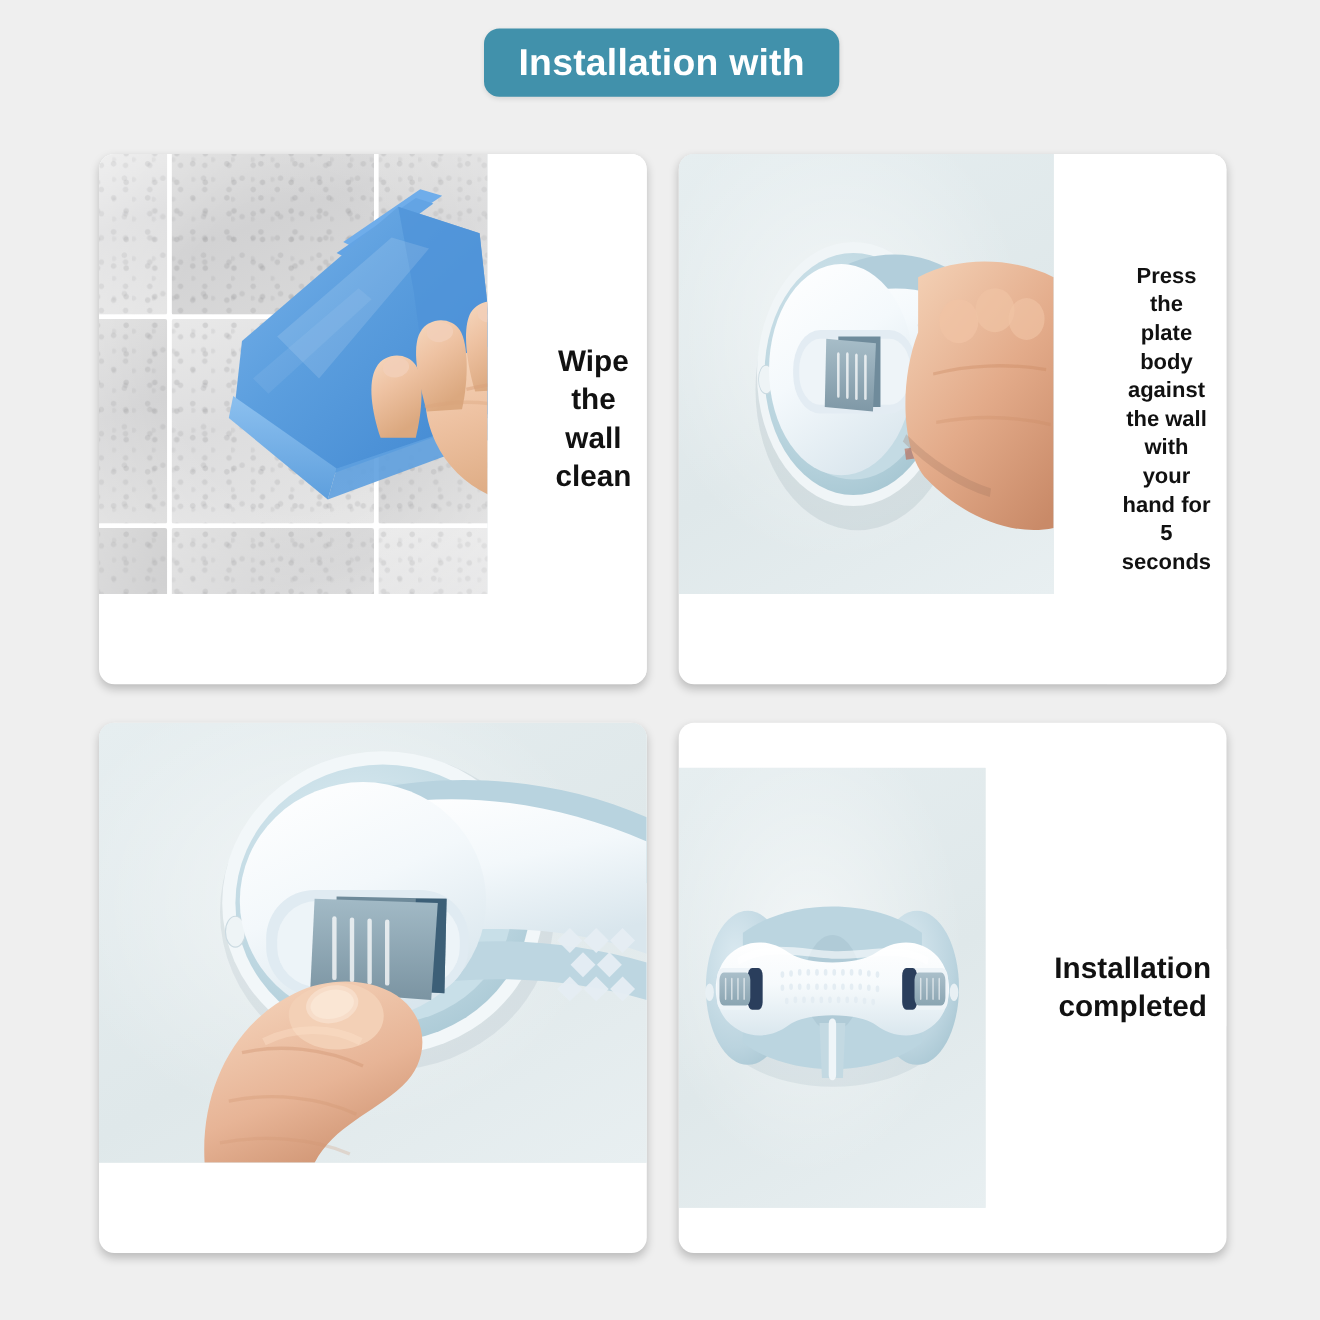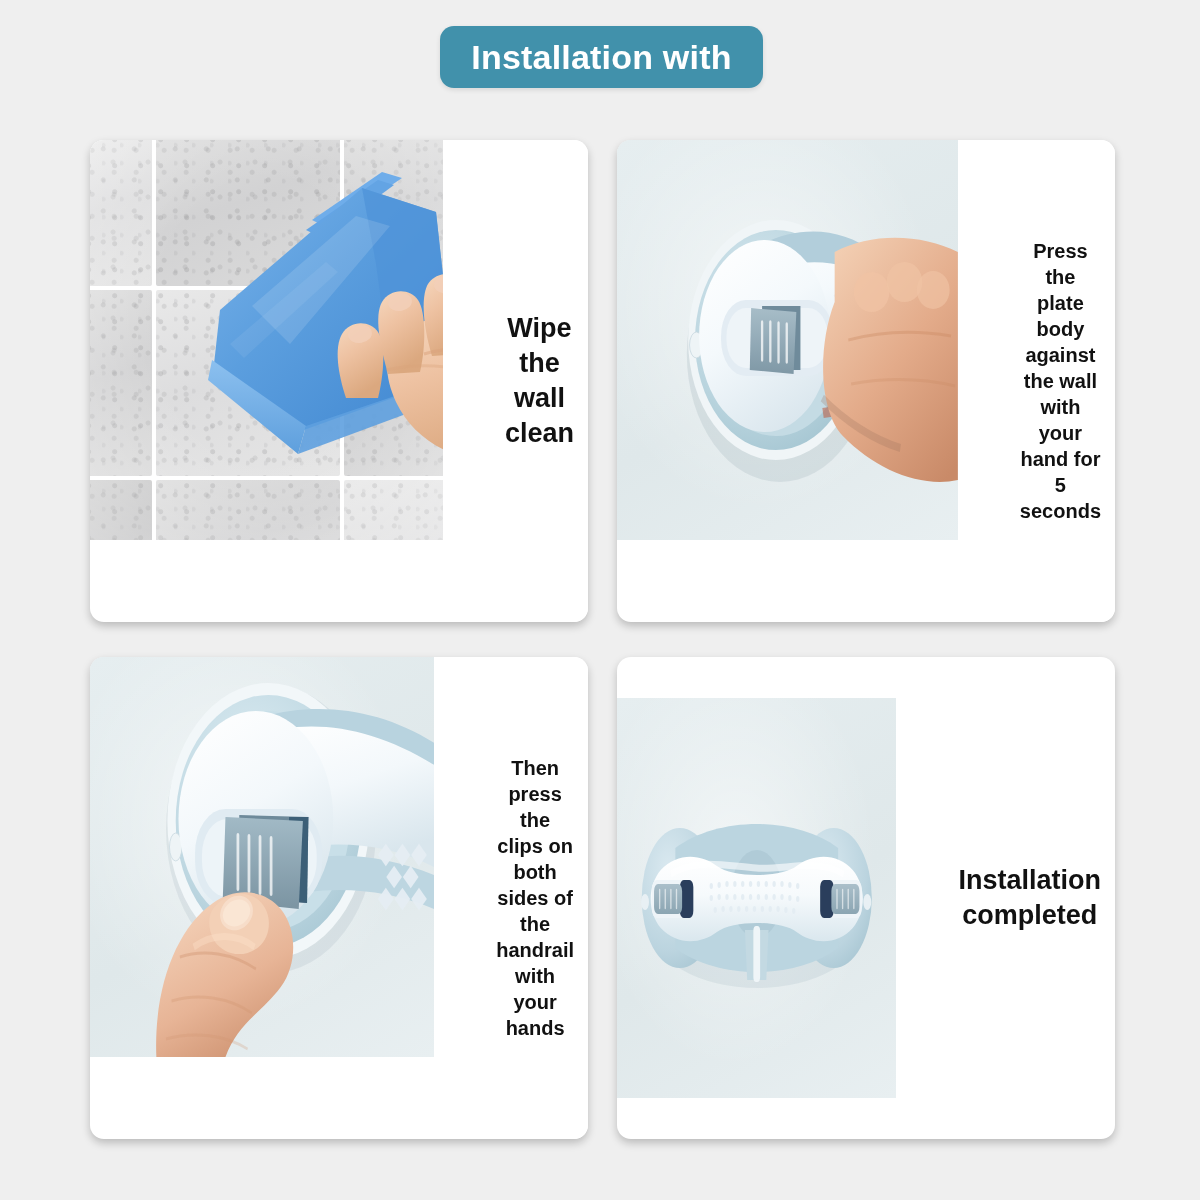--- a/index.html
+++ b/index.html
@@ -409,23 +409,20 @@
             <ellipse cx="212" cy="256" rx="24" ry="17" fill="#f7ddc9" transform="rotate(-12 212 256)"></ellipse>
             <ellipse cx="212" cy="256" rx="20" ry="13" fill="#fae6d4" transform="rotate(-12 212 256)"></ellipse>
 
             <path d="M130 300 C164 292 206 296 240 312" stroke="#cf9470" stroke-width="3" fill="none" opacity="0.4"></path>
             <path d="M118 344 C156 336 200 340 234 356" stroke="#cf9470" stroke-width="3" fill="none" opacity="0.32"></path>
             <path d="M110 382 C150 374 196 378 228 392" stroke="#cf9470" stroke-width="3" fill="none" opacity="0.25"></path>
 
             <path d="M150 290 C178 276 212 276 238 290" stroke="#ffe4cd" stroke-width="7" fill="none" opacity="0.35"></path>
           </svg>
         </div>
-      </div>
-      <div class="caption cap-sm">
-        <span class="cap-text">Then press the clips on both sides of the handrail with your hands</span>
       </div>
     </div>
 
     <div class="card c3">
       <div class="photo">
         <div class="palewall"></div>
         <div class="palewall-soft"></div>
         <div class="gfx">
           <svg viewBox="0 0 498 400" preserveAspectRatio="none">
             <defs>

